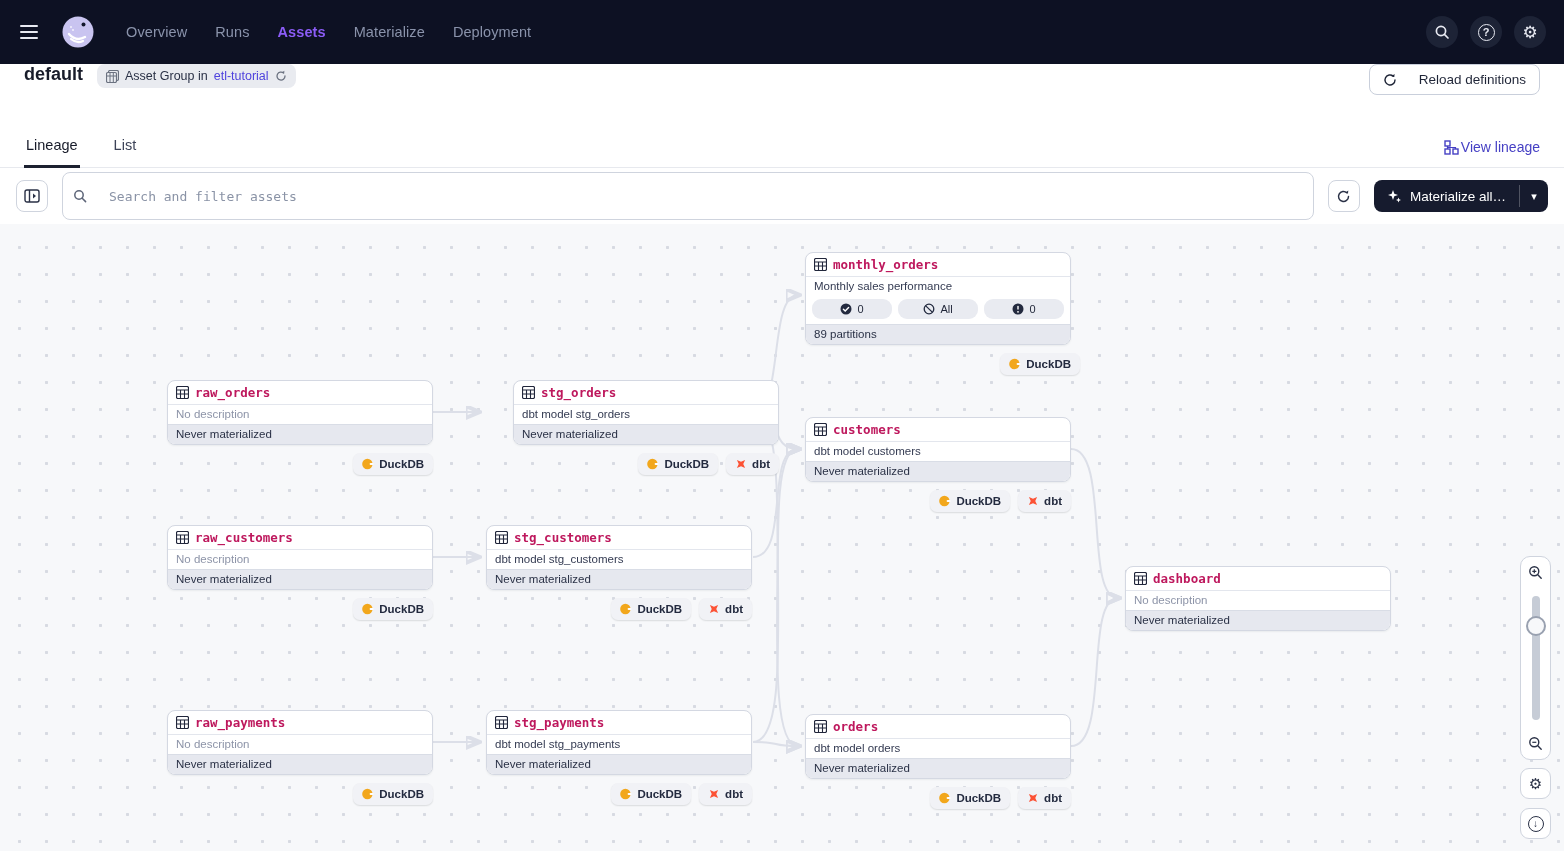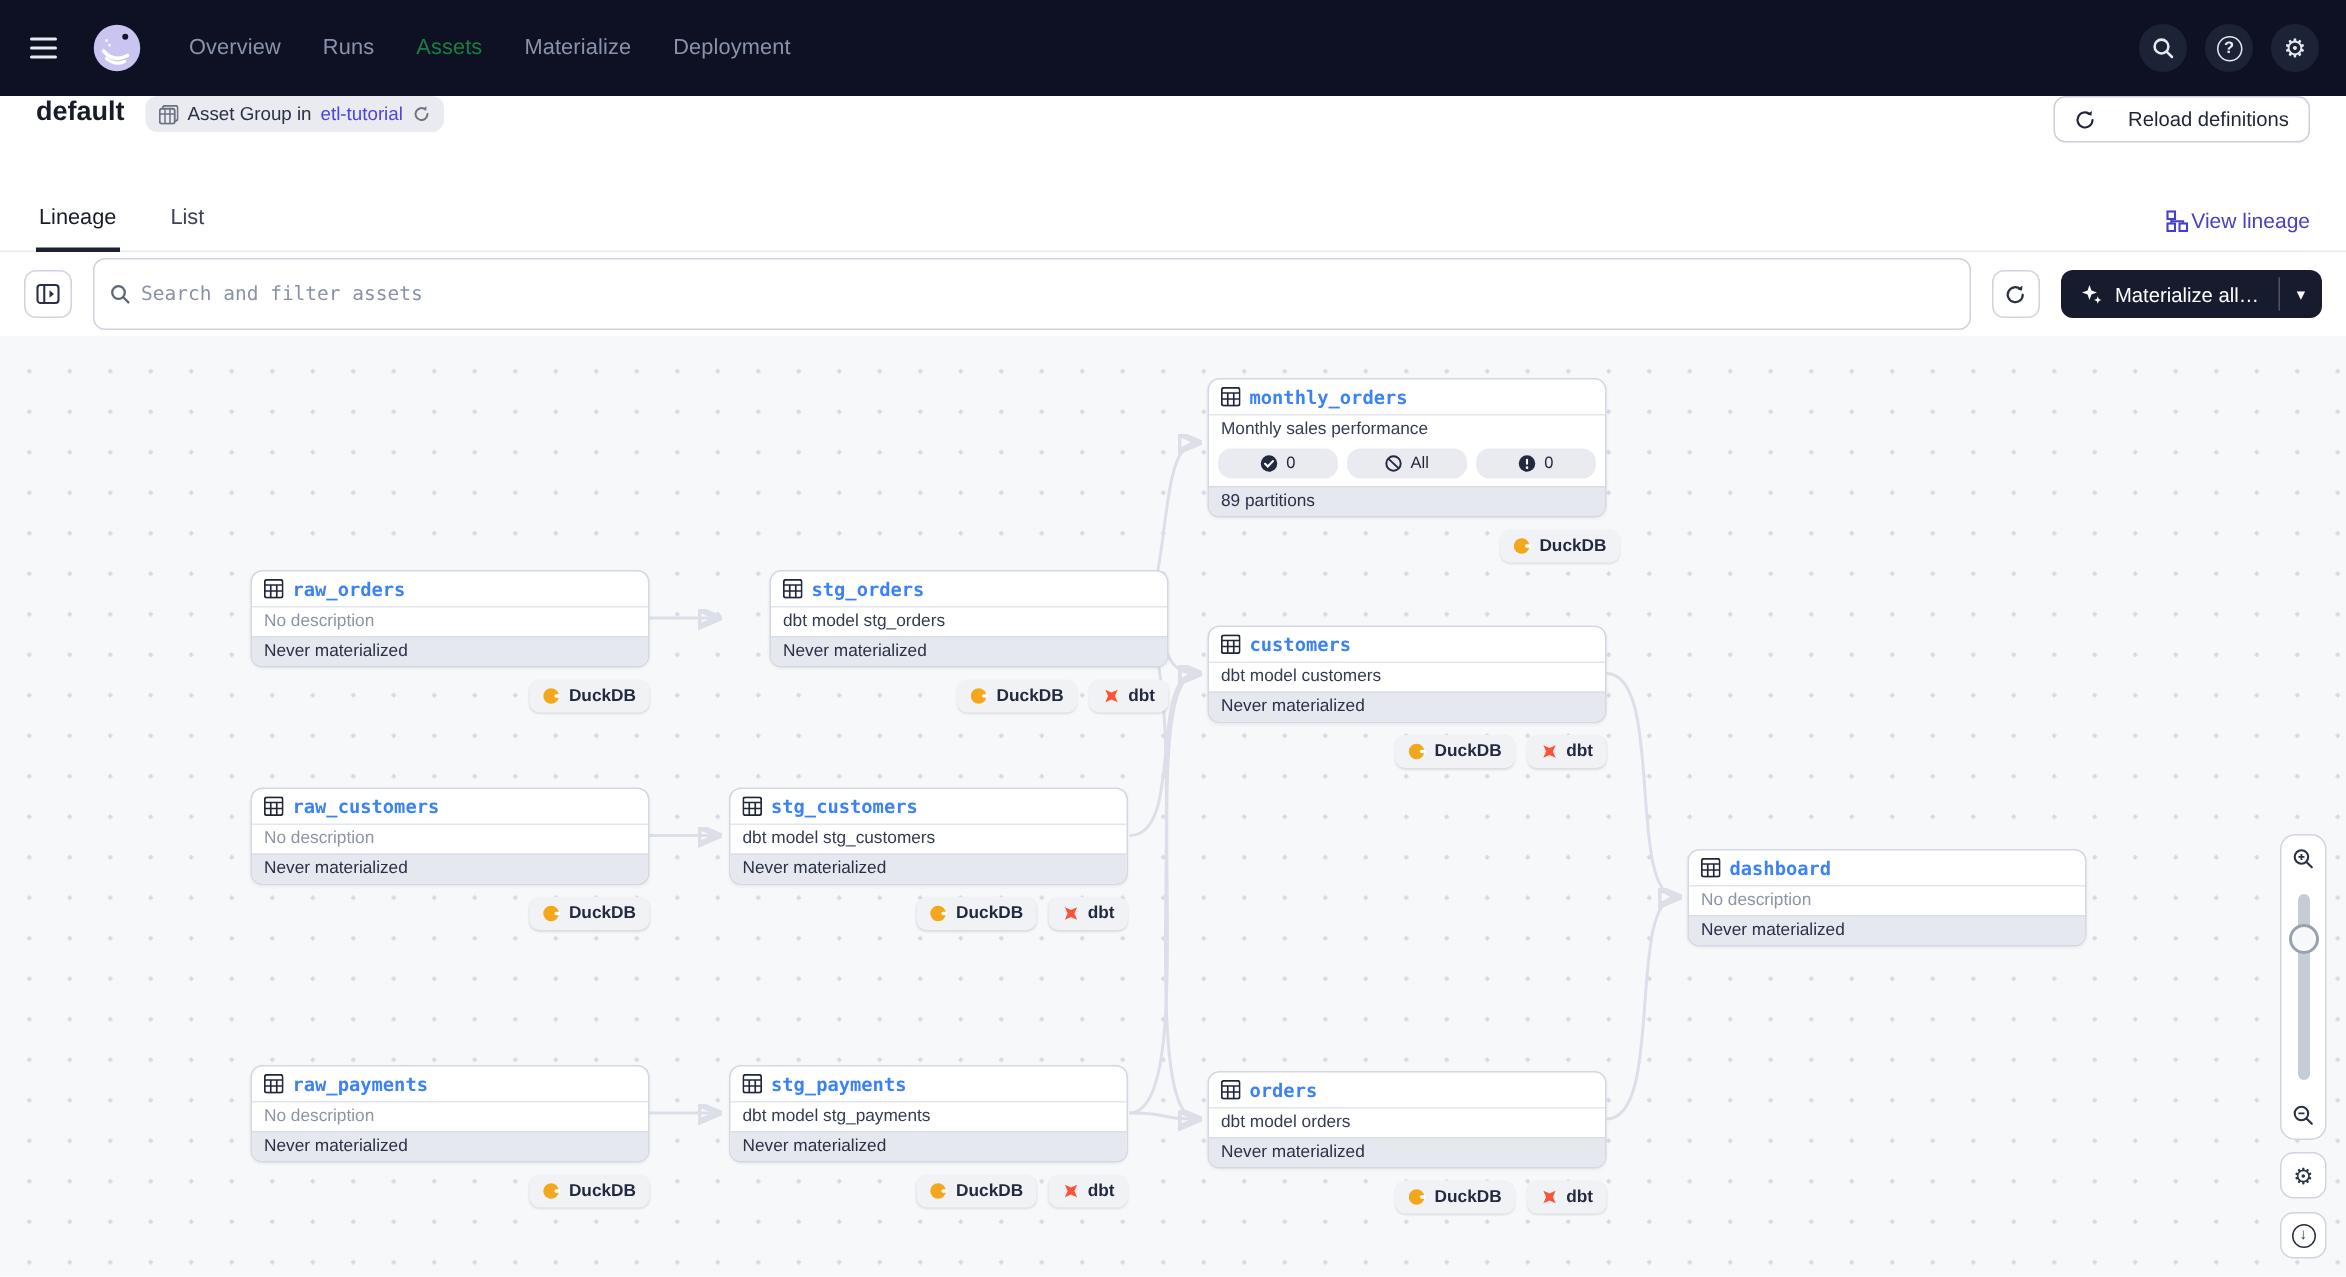--- a/index.html
+++ b/index.html
@@ -6,21 +6,21 @@
   html,body{width:1564px;height:851px;overflow:hidden;background:#fff;
     font-family:"Liberation Sans",sans-serif;color:#1f2537}
 
   
   .topnav{height:64px;background:#0d1123;display:flex;align-items:center;padding:0 18px}
   .hamburger{width:32px;height:32px;display:flex;flex-direction:column;justify-content:center;gap:4px;cursor:pointer}
   .hamburger i{display:block;width:18px;height:2px;background:#e8eaf2;border-radius:1px;margin-left:2px}
   .logo{width:36px;height:36px;margin-left:10px;border-radius:50%;position:relative}
   .nav-items{display:flex;gap:28px;margin-left:30px}
   .nav-item{font-size:14.5px;color:#8a93ab;cursor:pointer;letter-spacing:.1px}
-  .nav-item.active{color:#15803d;font-weight:400}
+  .nav-item.active{color:#8b5cf6;font-weight:700}
   .nav-right{margin-left:auto;display:flex;gap:12px;align-items:center}
   .nav-icon-btn{width:32px;height:32px;border-radius:50%;background:#1d2336;display:flex;
     align-items:center;justify-content:center;color:#e8eaf2;cursor:pointer}
   .help-circ{width:17px;height:17px;border:1.6px solid #e8eaf2;border-radius:50%;display:flex;
     align-items:center;justify-content:center;font-size:11px;font-weight:700;color:#e8eaf2}
   .gear-glyph{font-size:17px;line-height:1;color:#e8eaf2}
 
   
   .page-header{height:52px;display:flex;align-items:flex-start;padding:0 24px;background:#fff}
   .page-title{font-size:18px;font-weight:700;color:#181c2a}
@@ -36,41 +36,41 @@
   .tab.active{font-weight:400;color:#181c2a}
   .tab.active:after{content:"";position:absolute;left:0;right:0;bottom:-1px;height:3px;background:#1c2130}
   .view-lineage{margin-left:auto;display:flex;align-items:center;gap:2px;color:#4640c4;
     font-size:14px;padding-bottom:12px;cursor:pointer}
 
   
   .toolbar{height:56px;display:flex;align-items:center;padding:0 16px;gap:14px;background:#fff}
   .sq-btn{width:32px;height:32px;border:1px solid #cfd4de;border-radius:8px;background:#fff;
     display:flex;align-items:center;justify-content:center;cursor:pointer;flex:none}
   .search-box{flex:1;height:48px;border:1px solid #cfd4de;border-radius:8px;display:flex;
-    align-items:center;padding:16px 10px;gap:7px;background:#fff}
+    align-items:center;padding:16px 10px;gap:22px;background:#fff}
   .search-box input{border:none;outline:none;flex:1;font-family:"DejaVu Sans Mono",monospace;
     font-size:13px;color:#2a3146;background:transparent}
   .search-box input::placeholder{color:#8a93a6}
   .mat-btn{display:flex;align-items:stretch;background:#161b2e;border-radius:8px;overflow:hidden;
     height:32px;cursor:pointer;flex:none}
   .mat-main{display:flex;align-items:center;gap:8px;padding:0 13px;color:#fff;font-size:13.5px}
   .mat-sep{width:1px;background:rgba(255,255,255,.25);margin:5px 0}
   .mat-caret{width:28px;display:flex;align-items:center;justify-content:center;color:#fff;font-size:11px}
 
   
   .canvas{position:relative;width:1564px;height:627px;background:#f7f8fa;overflow:hidden;
     background-image:radial-gradient(#d7dae2 1.4px,transparent 1.5px);background-size:27px 27px;background-position:6px 10px}
   .edges{position:absolute;left:0;top:0;pointer-events:none}
   .edges path{stroke:#dcdfe8;stroke-width:2;fill:none}
 
   .node-wrap{position:absolute;width:266px}
   .node{background:#fff;border:1px solid #d4d8e2;border-radius:8px;overflow:hidden;
     box-shadow:0 1px 2px rgba(20,26,40,.06);cursor:pointer}
   .node-header{display:flex;align-items:center;gap:6px;padding:4px 8px}
-  .node-title{font-family:"DejaVu Sans Mono",monospace;font-size:12.5px;font-weight:700;color:#3b82f6}
+  .node-title{font-family:"DejaVu Sans Mono",monospace;font-size:12.5px;font-weight:700;color:#be185d}
   .node-desc{padding:3px 8px 4px;font-size:11.5px;color:#343b52;border-top:1px solid #e3e6ed}
   .node-desc.muted{color:#8d94a8}
   .node-footer{padding:3px 8px 4px;font-size:11.5px;color:#2a3146;background:#e6e8ef;border-top:1px solid #d9dde6}
   .pill-row{display:flex;gap:6px;padding:3px 6px 5px}
   .pill{flex:1;height:20px;background:#e9ebf1;border-radius:9px;display:flex;align-items:center;
     justify-content:center;gap:5px;font-size:11px;color:#1f2537;cursor:pointer}
   .tag-row{margin-top:8px;display:flex;gap:8px;justify-content:flex-end}
   .tag{display:inline-flex;align-items:center;gap:5px;background:#f1f2f6;border-radius:7px;height:22px;
     padding:0 9px;font-size:11.5px;font-weight:700;color:#232a3f;
     box-shadow:0 1px 1.5px rgba(16,22,26,.12);cursor:pointer}

